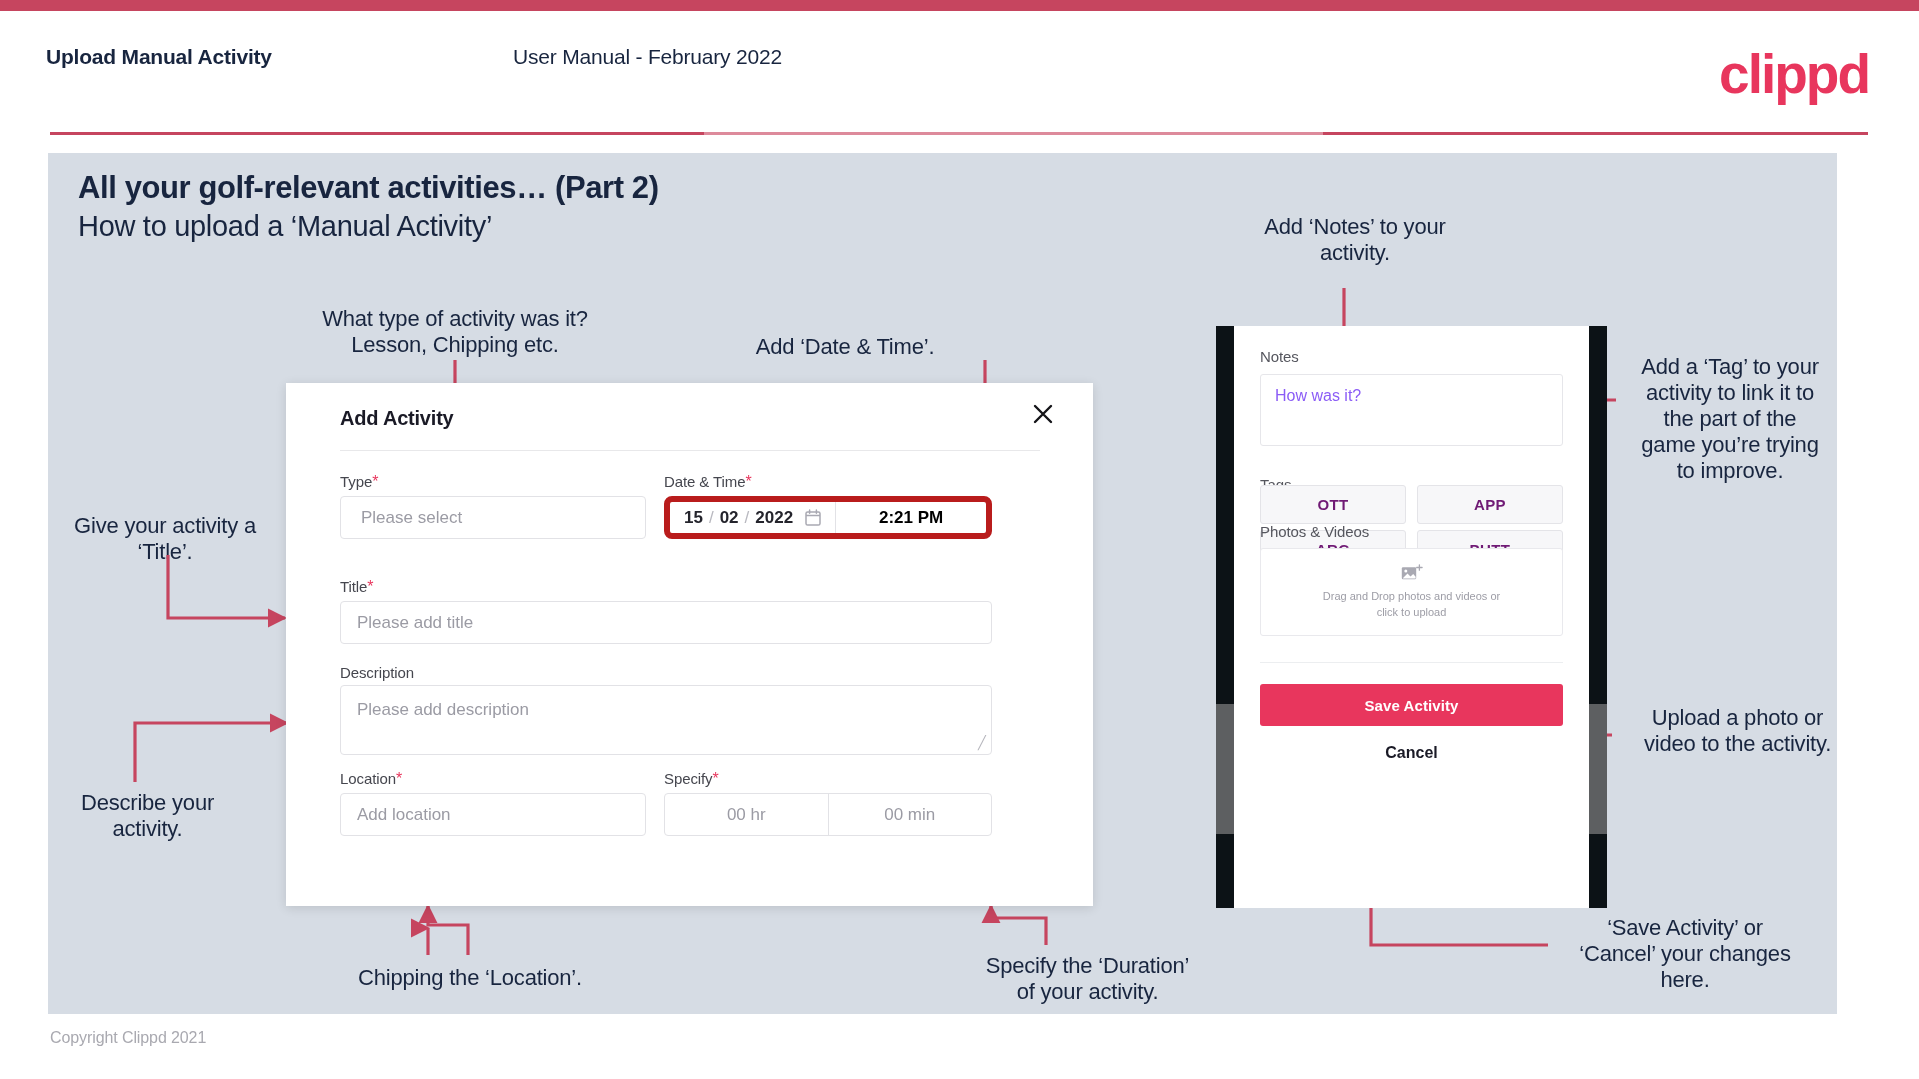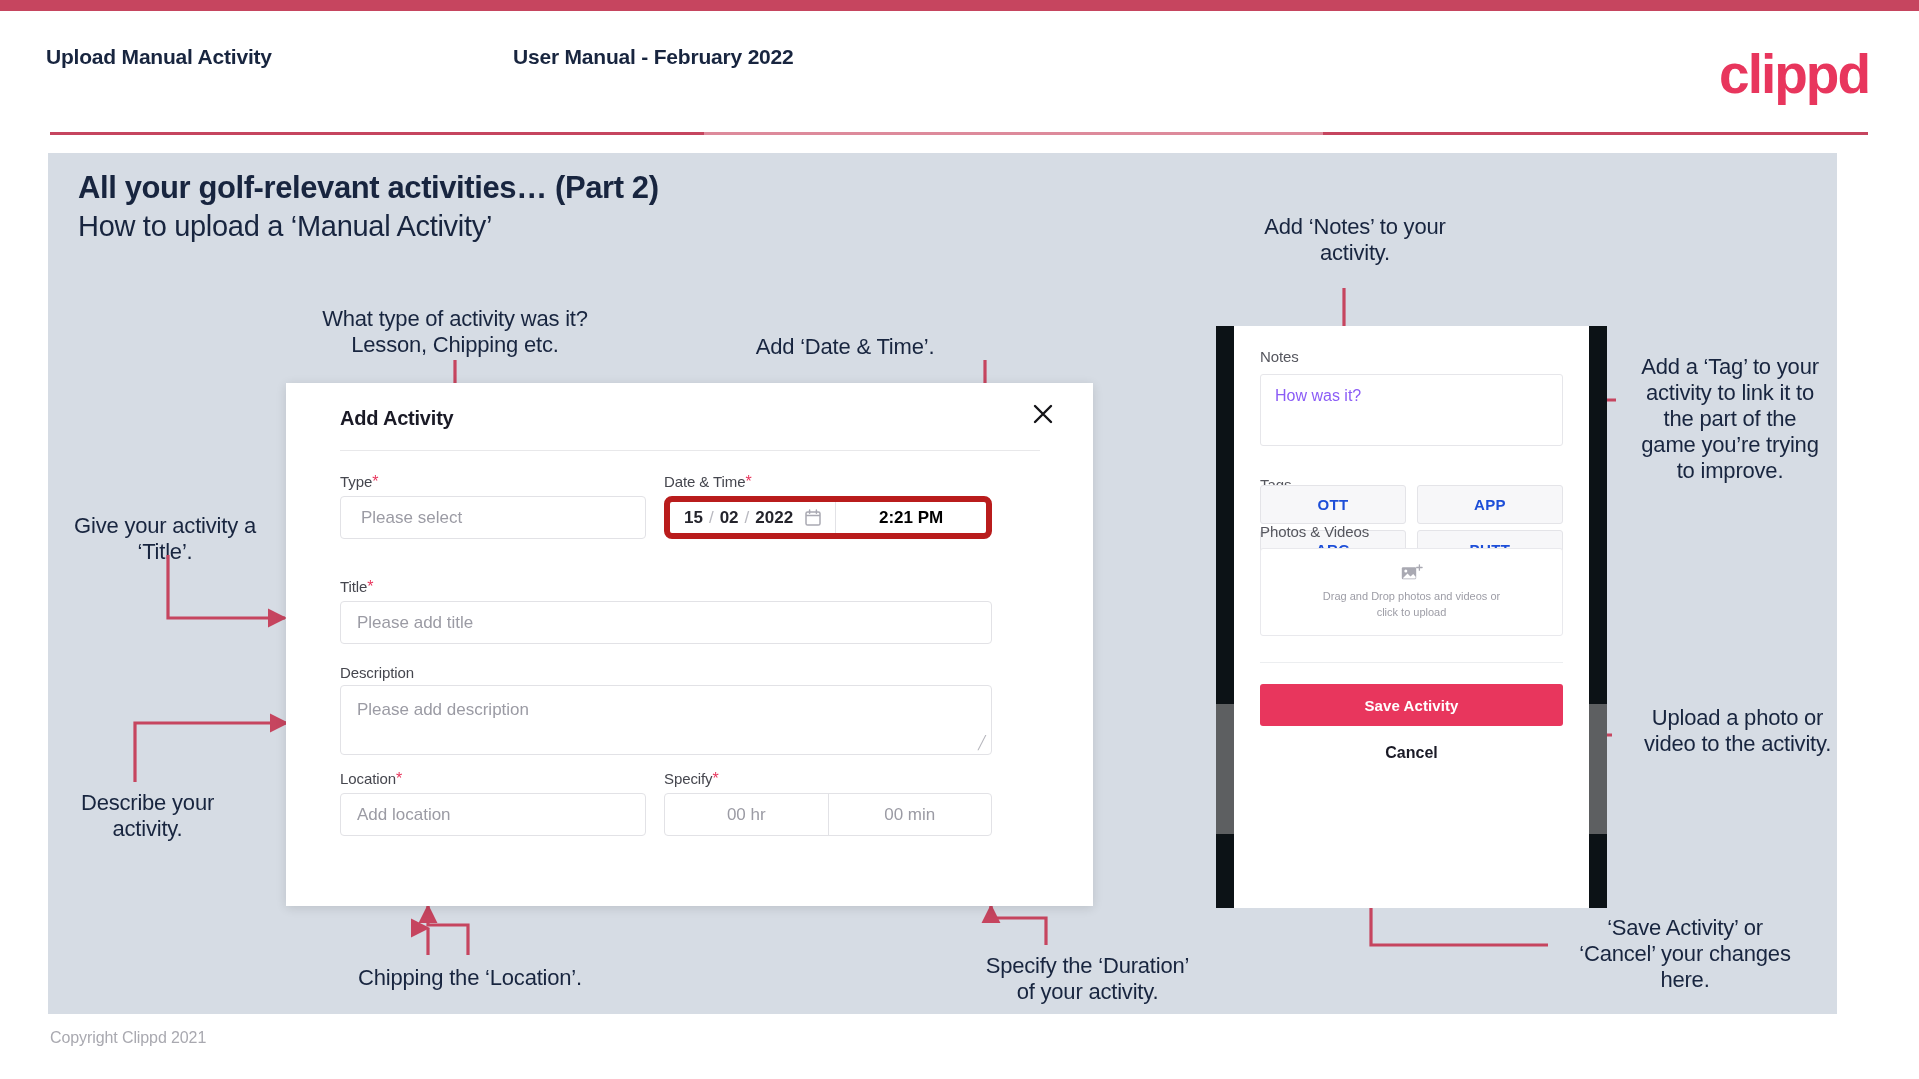--- a/index.html
+++ b/index.html
@@ -18,21 +18,21 @@
   }
 
   
   .header { position: absolute; left: 0; top: 11px; width: 1919px; height: 112px; background:#fff; }
   .hdr-left {
     position: absolute; left: 46px; top: 34px;
     font-size: 21px; font-weight: 700; color: #18253f; letter-spacing: -0.2px;
   }
   .hdr-mid {
     position: absolute; left: 513px; top: 34px;
-    font-size: 21px; font-weight: 700; color: #18253f; letter-spacing: -0.2px;
+    font-size: 21px; font-weight: 400; color: #18253f; letter-spacing: -0.2px;
   }
   .hdr-logo {
     position: absolute; right: 50px; top: 36px;
     font-size: 55px; font-weight: 700; color: #e8365d;
     letter-spacing: -2.0px; line-height: 1;
   }
   .hdr-rule {
     position: absolute; left: 50px; top: 121px; width: 1818px; height: 3px;
     background: linear-gradient(to right,#c6455f 0%,#c6455f 36%,#dd8a9b 36%,#dd8a9b 70%,#c6455f 70%,#c6455f 100%);
   }
@@ -135,21 +135,21 @@
   }
   .m-label { position:absolute; font-size:15px; color:#55565e; letter-spacing:-0.1px; }
   .m-notes {
     position:absolute; left:26px; top:48px; width:303px; height:72px;
     border:1px solid #e6e6ea; border-radius:3px; background:#fff;
     font-size:16px; color:#8b5cf6; padding:12px 14px;
   }
   .m-tag {
     position:absolute; height:39px; border:1px solid #e4e4e8; border-radius:3px;
     background:#f7f7f9; display:flex; align-items:center; justify-content:center;
-    font-size:15px; font-weight:700; color:#1d4ed8; letter-spacing:.4px;
+    font-size:15px; font-weight:700; color:#701a75; letter-spacing:.4px;
   }
   .m-drop {
     position:absolute; left:26px; top:222px; width:303px; height:88px;
     border:1px solid #e9e9ed; border-radius:3px; background:#fff;
     display:flex; flex-direction:column; align-items:center; justify-content:center; gap:6px;
   }
   .m-drop-txt { font-size:11px; color:#9d9da6; text-align:center; line-height:1.45; }
   .m-sep { position:absolute; left:26px; top:336px; width:303px; height:1px; background:#eceef0; }
   .m-save {
     position:absolute; left:26px; top:358px; width:303px; height:42px;

